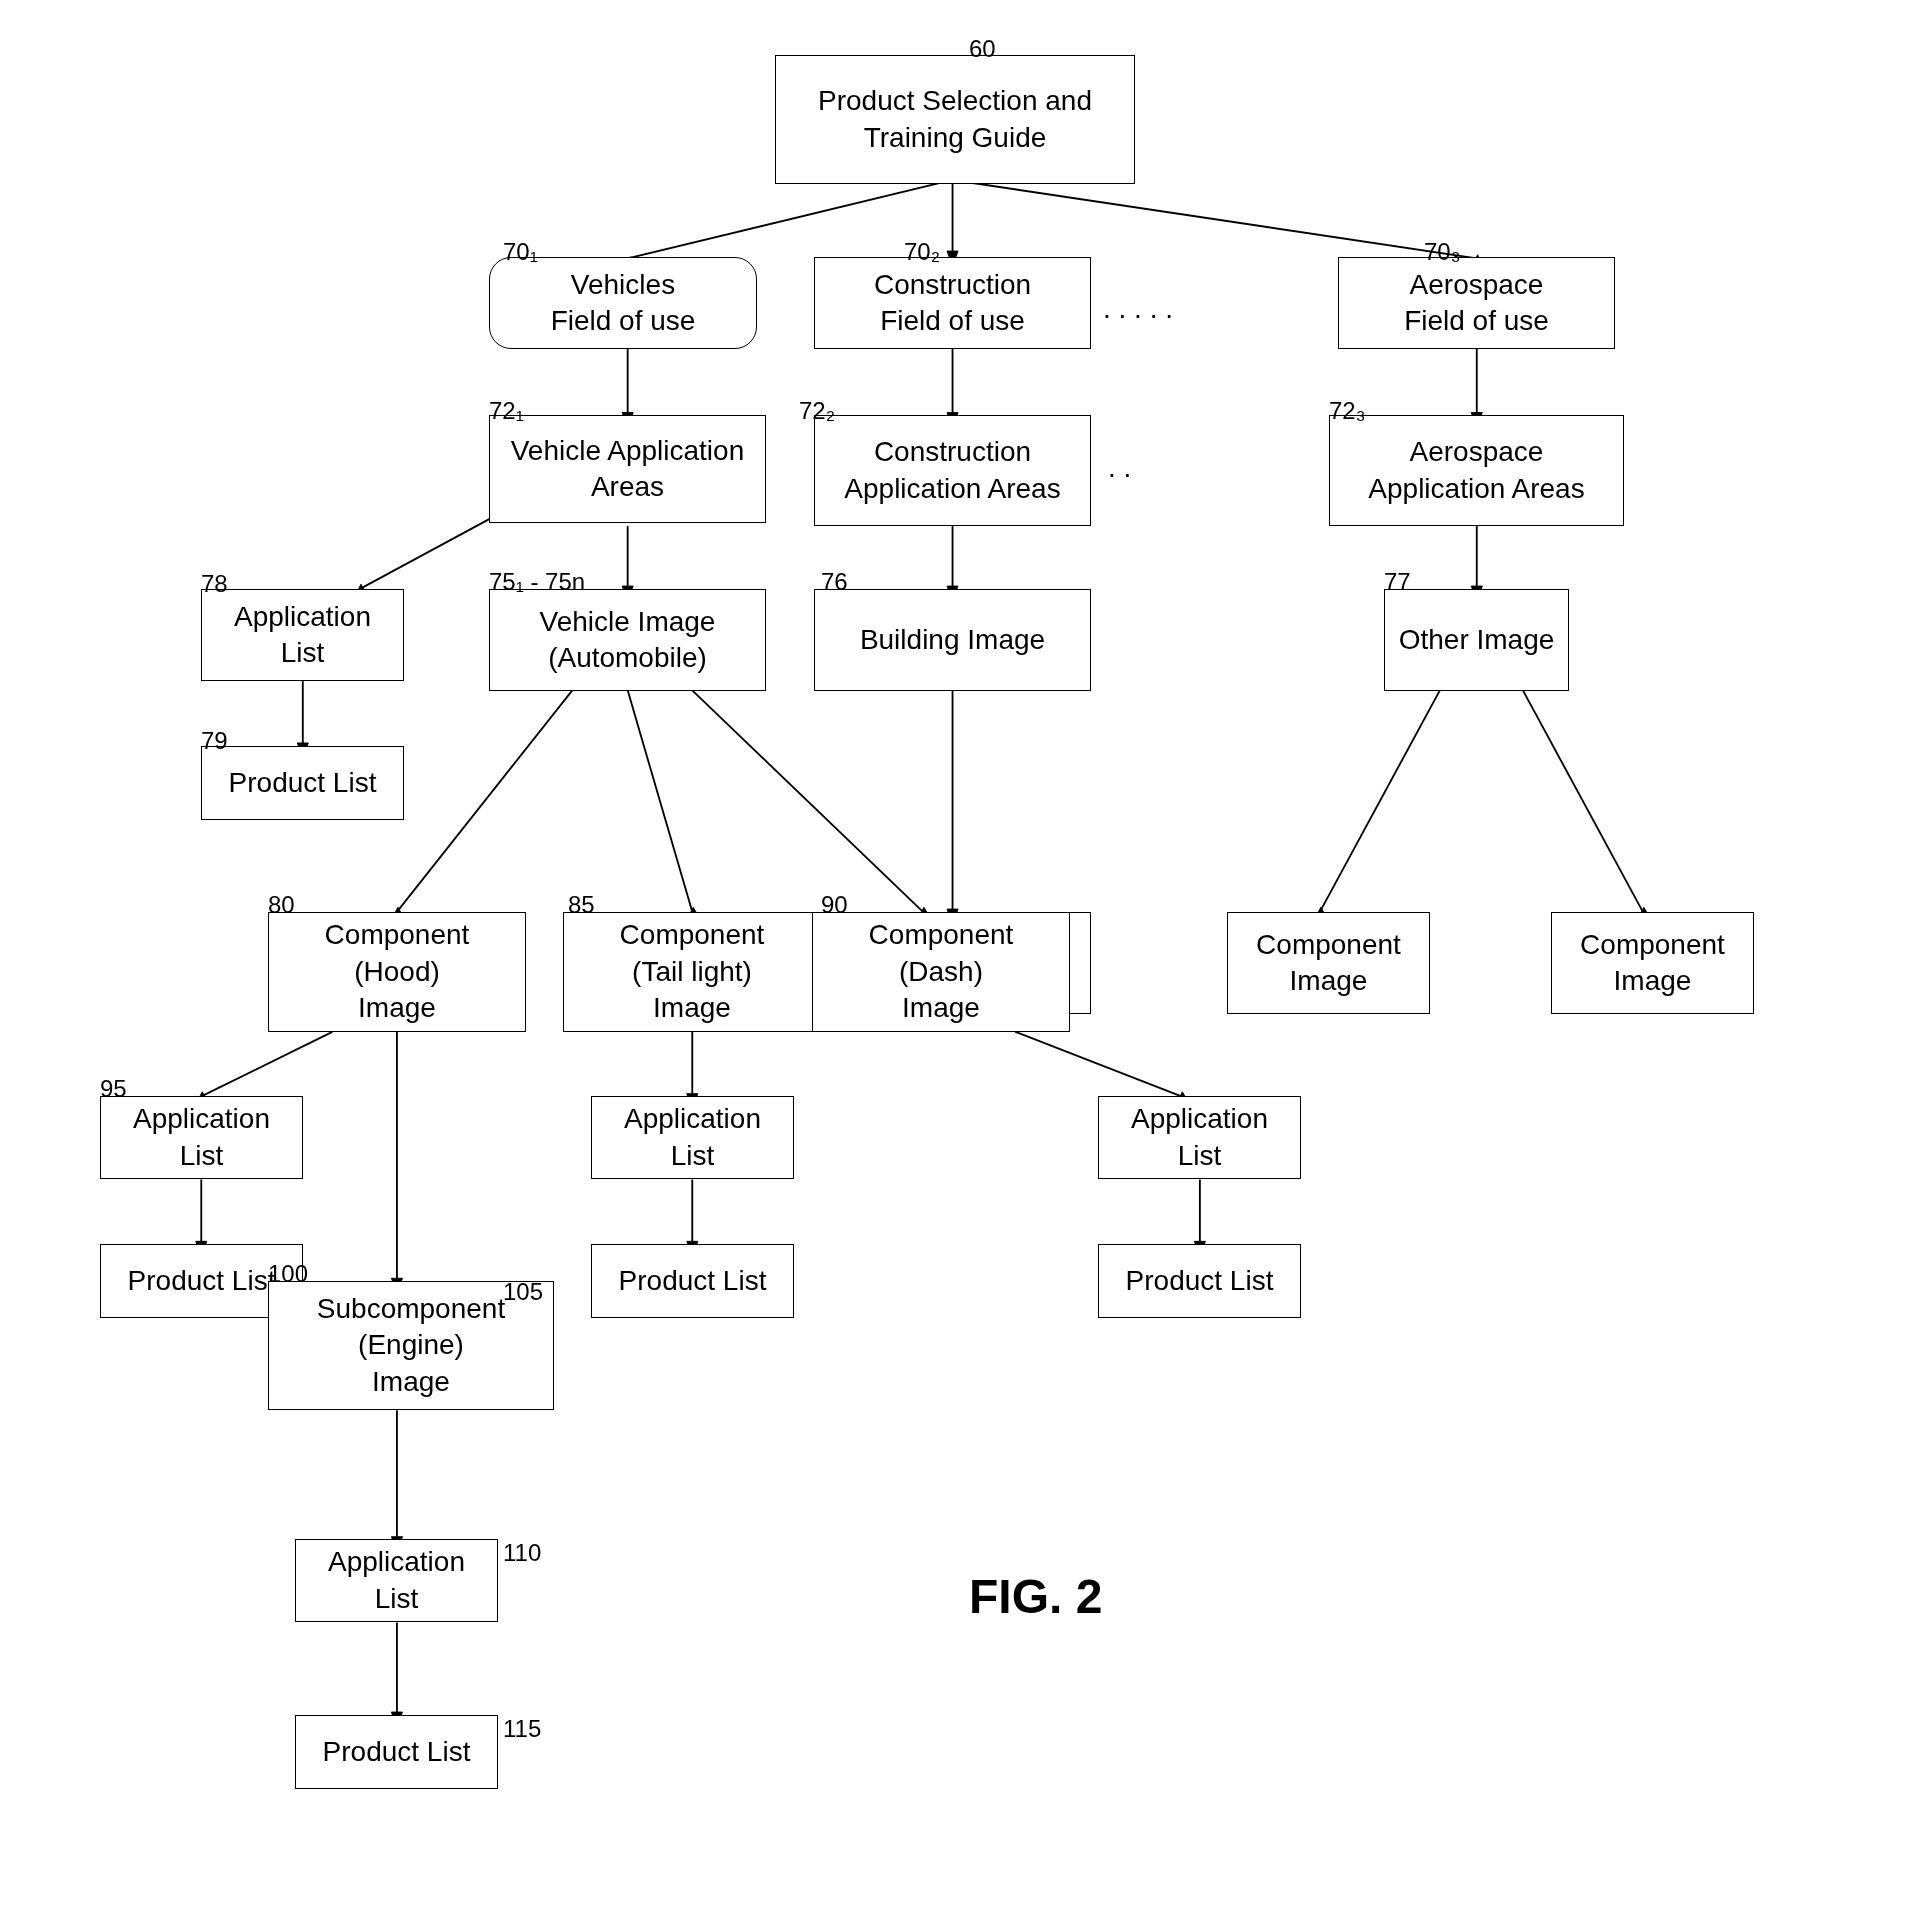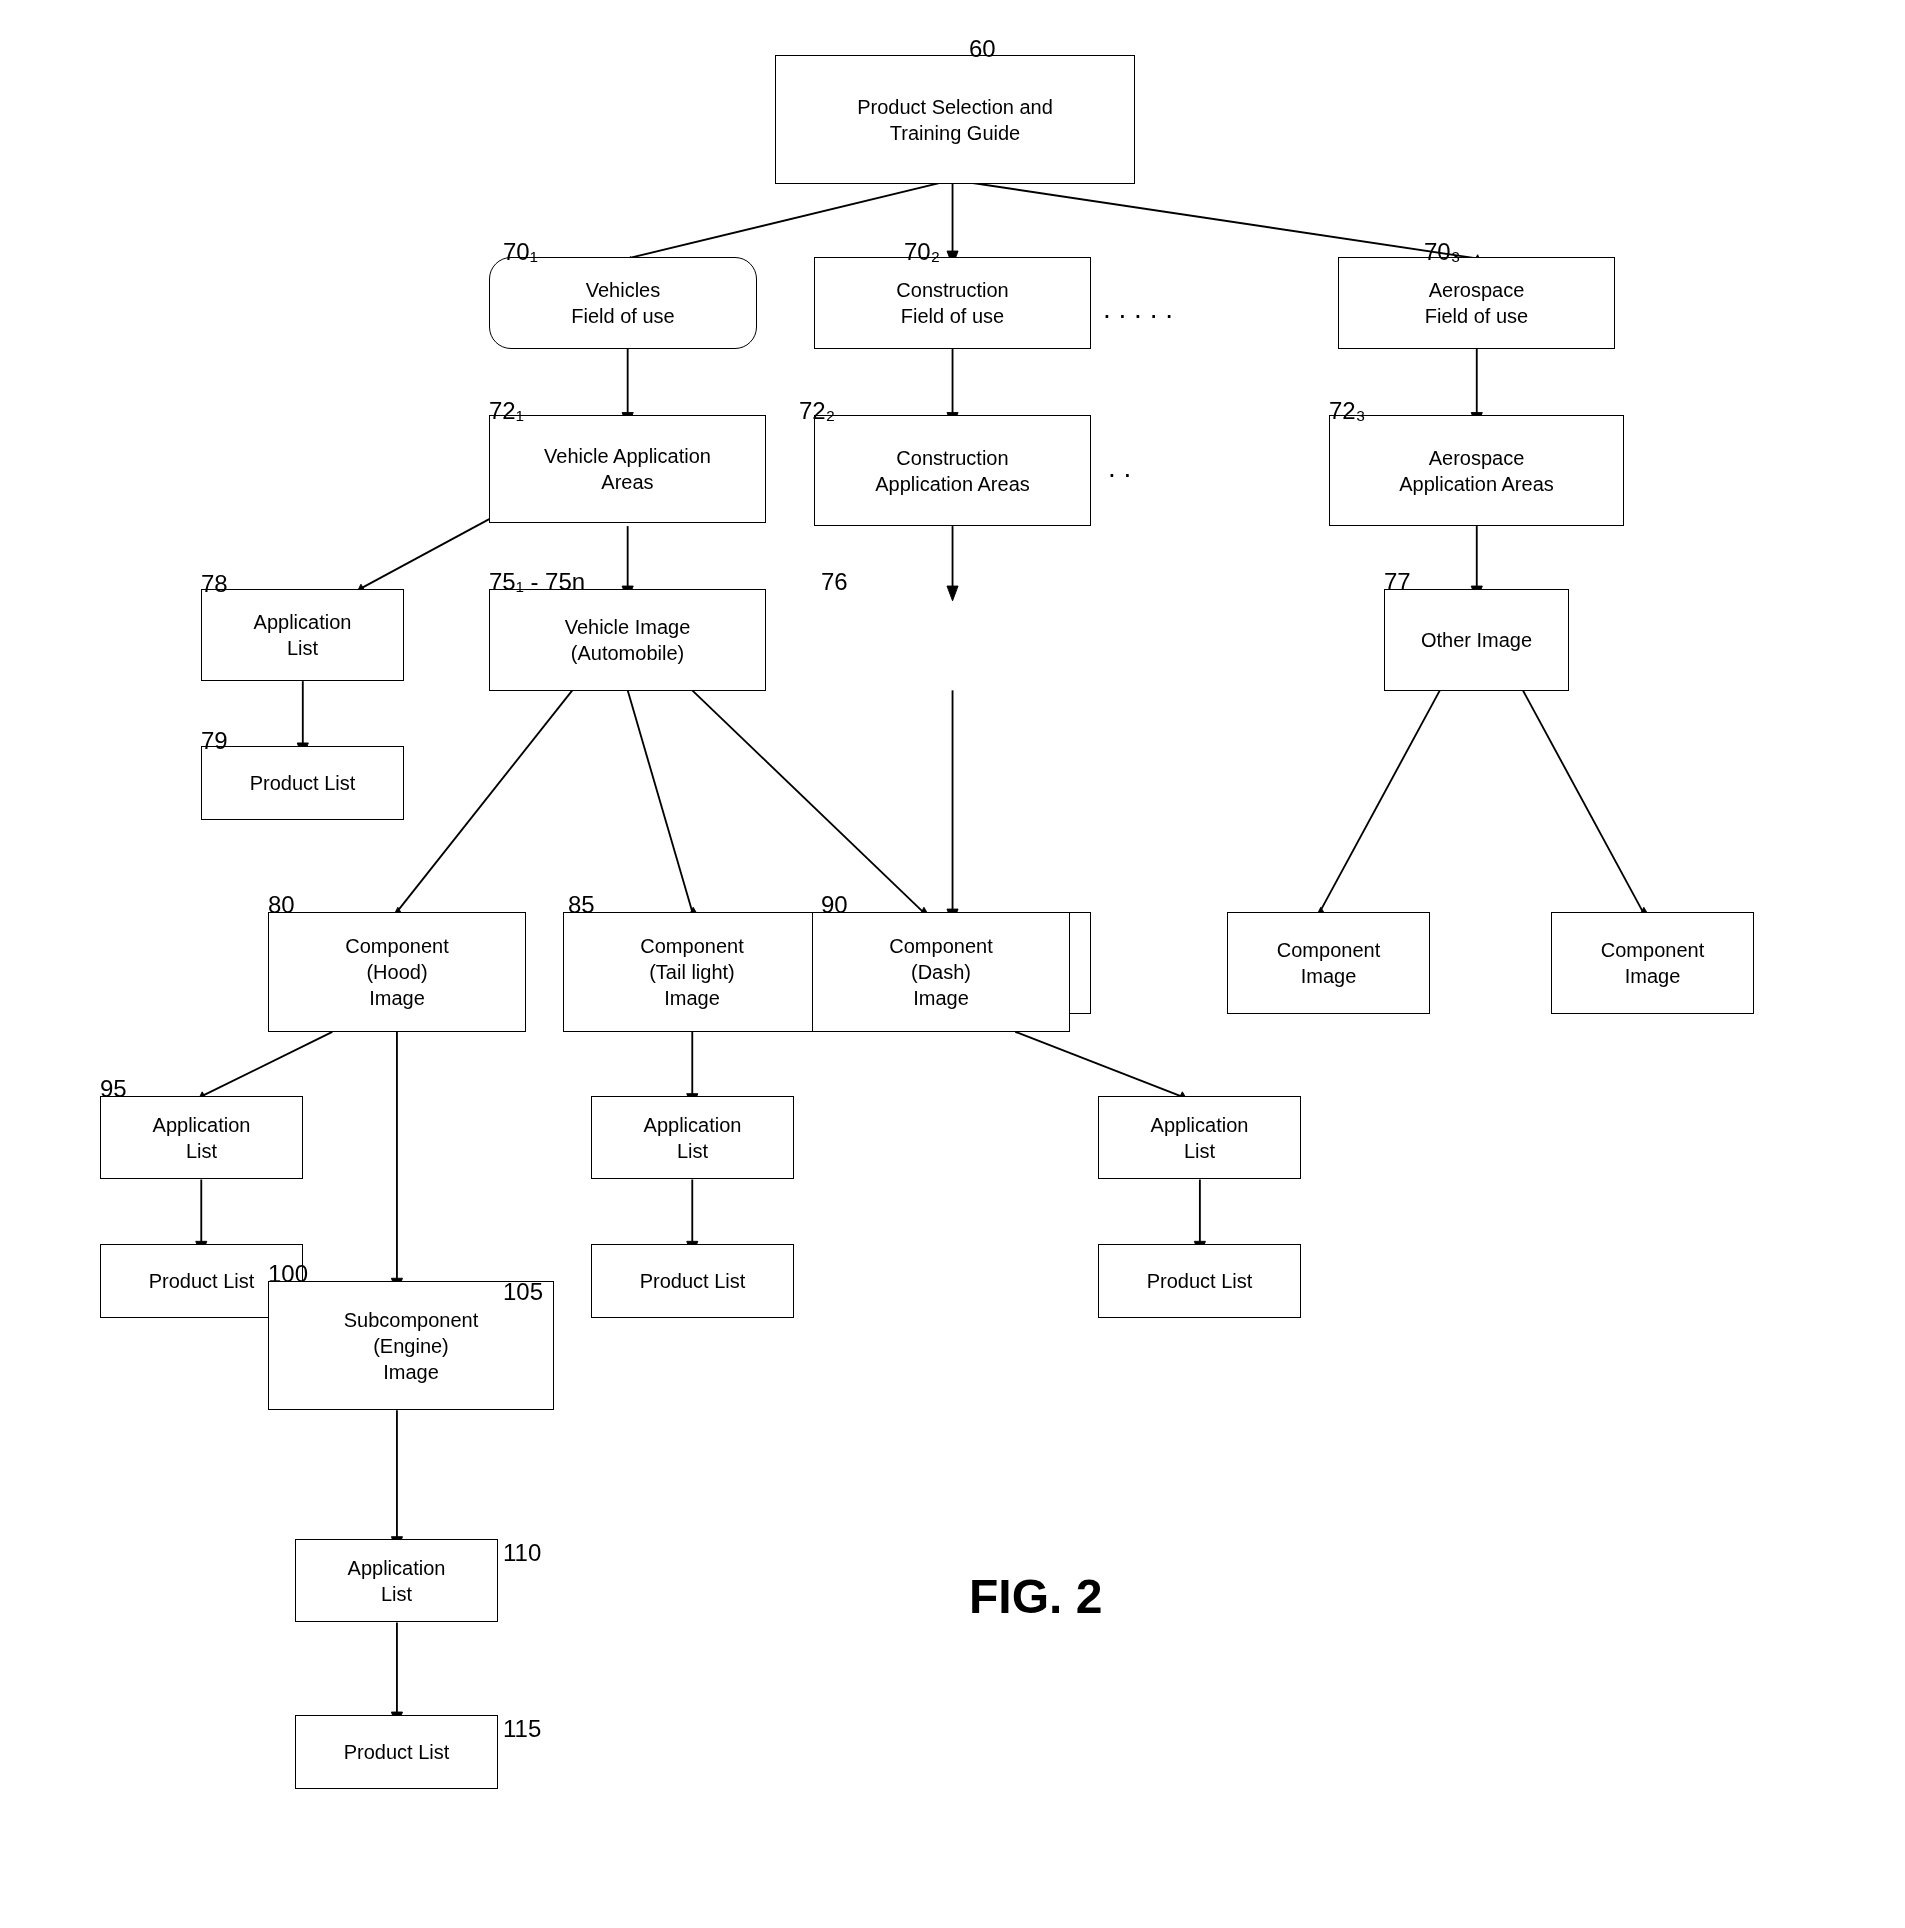--- a/index.html
+++ b/index.html
@@ -18,21 +18,21 @@
       height: 1928px;
     }
     .node {
       position: absolute;
       border: 1.8px solid #000;
       background: #fff;
       text-align: center;
       display: flex;
       align-items: center;
       justify-content: center;
-      font-size: 20px;
+      font-size: 28px;
       line-height: 1.3;
       padding: 5.5px 9.2px;
     }
     .label {
       position: absolute;
       font-size: 24px;
       font-weight: normal;
       color: #000;
     }
     svg.lines {
@@ -195,20 +195,23 @@
 List</span>
   </div>
   <div class="label" style="left:201px; top:570px;">78</div>
 
   <div class="node" style="left:489px; top:589px; width:277px; height:102px;">
     <span style="white-space:pre-line;">Vehicle Image
 (Automobile)</span>
   </div>
   <div class="label" style="left:489px; top:568px;">75₁ - 75n</div>
 
+  <div class="node" style="left:814px; top:589px; width:277px; height:102px;">
+    <span style="white-space:pre-line;">Building Image</span>
+  </div>
   <div class="label" style="left:821px; top:568px;">76</div>
 
   <div class="node" style="left:1384px; top:589px; width:185px; height:102px;">
     <span style="white-space:pre-line;">Other Image</span>
   </div>
   <div class="label" style="left:1384px; top:568px;">77</div>
 
   <div class="node" style="left:201px; top:746px; width:203px; height:74px;">
     <span>Product List</span>
   </div>

